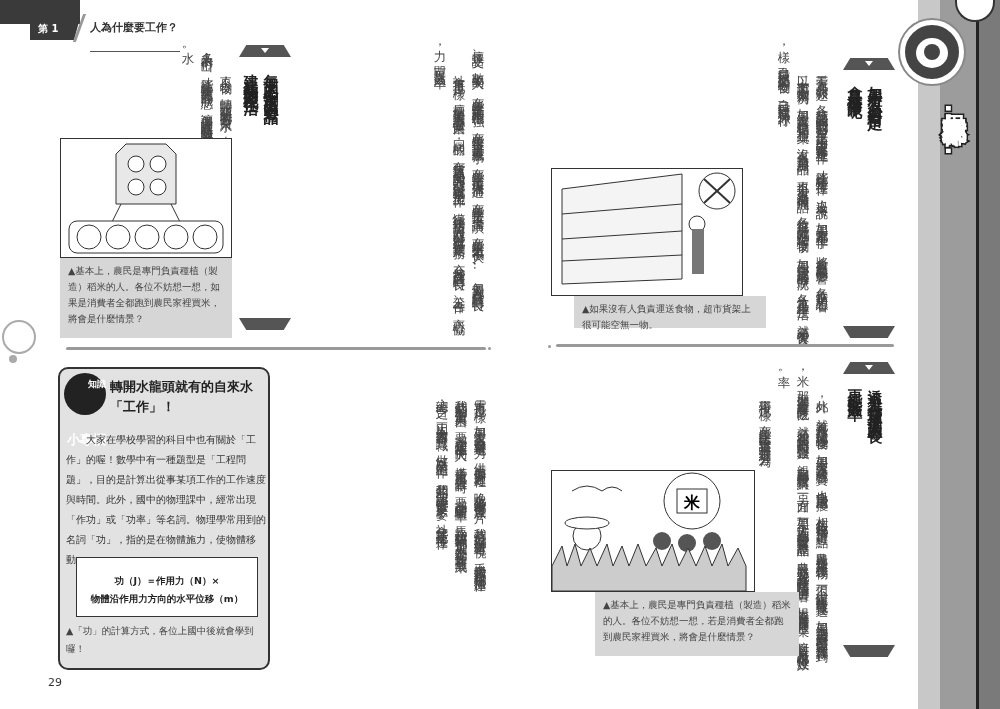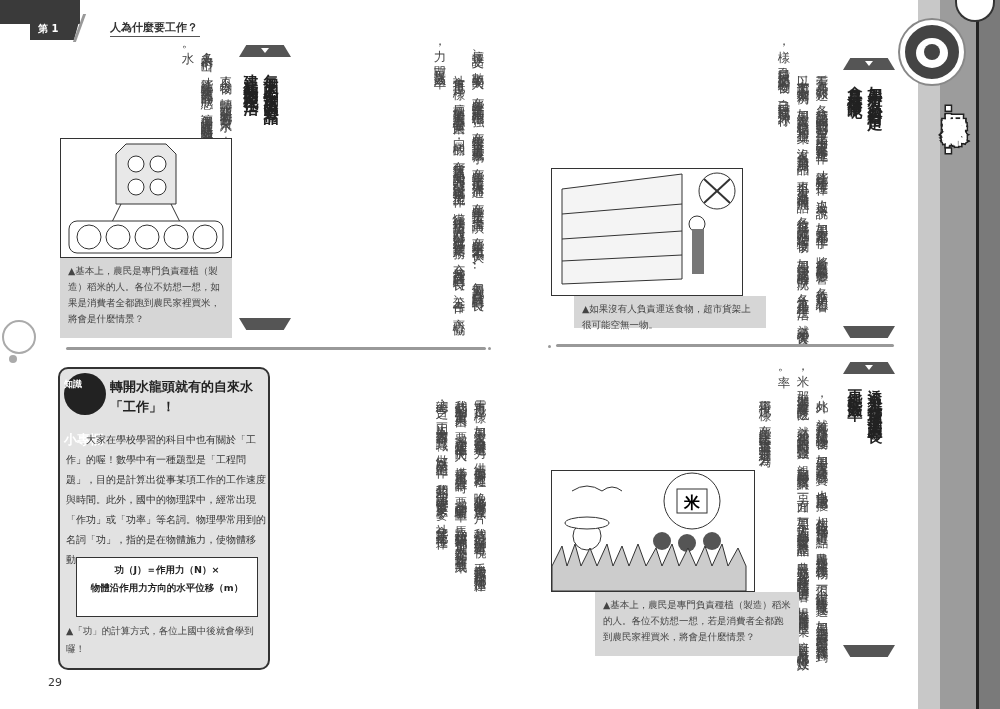--- a/index.html
+++ b/index.html
@@ -4,21 +4,21 @@
 <style>
   * { box-sizing: border-box; margin: 0; padding: 0; }
   html, body { width: 1000px; height: 709px; overflow: hidden; background: #fff; }
   body { position: relative; font-family: "DejaVu Sans", "Liberation Sans", sans-serif; color: #333; }
 
   .abs { position: absolute; }
 
   
   .hdr-dark { left: 0; top: 0; width: 80px; height: 24px; background: #3a3a3a; }
   .hdr-chap { left: 30px; top: 18px; font-size: 10px; font-weight: bold; color: #fff; background: #3a3a3a; padding: 2px 10px 2px 8px; height: 22px; line-height: 18px; clip-path: polygon(0 0, 100% 0, 88% 100%, 0 100%); width: 50px; }
-  .hdr-title { left: 90px; top: 20px; font-size: 11px; font-weight: bold; color: #333; border-bottom: 1px solid #555; padding-bottom: 1px; width: 90px; margin-left: 20px; }
+  .hdr-title { left: 90px; top: 20px; font-size: 11px; font-weight: bold; color: #333; border-bottom: 1px solid #555; padding-bottom: 16px; width: 90px; }
   .hdr-chev { left: 78px; top: 14px; width: 16px; height: 28px; border-left: 3px solid #999; transform: skewX(-20deg); }
 
   
   .vt { writing-mode: vertical-rl; font-size: 12.5px; line-height: 19px; letter-spacing: 2px; color: #444; }
   .vt p { text-indent: 2em; }
   .vt p.noind { text-indent: 0; }
   .vt-head { writing-mode: vertical-rl; font-size: 15px; font-weight: bold; line-height: 20px; letter-spacing: 3px; color: #222; }
 
   
   .tab-top { width: 52px; height: 12px; background: #555; clip-path: polygon(14% 0, 86% 0, 100% 100%, 0 100%); }
@@ -35,26 +35,26 @@
 
   
   .band1 { left: 918px; top: 0; width: 22px; height: 709px; background: #c8c8c8; }
   .band2 { left: 940px; top: 0; width: 36px; height: 709px; background: #9c9c9c; }
   .band3 { left: 976px; top: 0; width: 3px; height: 709px; background: #222; }
   .band4 { left: 979px; top: 0; width: 21px; height: 709px; background: #7a7a7a; }
   .band-title { left: 938px; top: 95px; writing-mode: vertical-rl; font-size: 25px; font-weight: bold; color: #fff; letter-spacing: 1px; line-height: 32px; -webkit-text-stroke: 3px #222; paint-order: stroke fill; }
 
   
   .kbox { left: 58px; top: 367px; width: 212px; height: 303px; background: #e2e2e2; border: 2px solid #333; border-radius: 10px; }
-  .kbadge { left: 64px; top: 373px; width: 42px; height: 42px; background: #222; border-radius: 50%; color: #fff; font-size: 9px; font-weight: bold; text-align: left; line-height: 12px; padding-top: 5px; }
+  .kbadge { left: 64px; top: 373px; width: 42px; height: 42px; background: #222; border-radius: 50%; color: #fff; font-size: 9px; font-weight: bold; text-align: right; line-height: 12px; padding-top: 5px; }
   .kbadge .big { font-size: 13px; display: block; margin-top: 44px; }
   .ktitle { left: 110px; top: 377px; font-size: 13px; font-weight: bold; line-height: 20px; color: #222; width: 160px; }
   .kbody { left: 66px; top: 430px; width: 200px; font-size: 10px; line-height: 20px; color: #333; }
   .kbody p { text-indent: 2em; }
-  .formula { left: 76px; top: 557px; width: 182px; height: 60px; background: #fff; border: 1.5px solid #333; font-size: 9.5px; font-weight: bold; text-align: center; line-height: 18px; padding-top: 3px; color: #222; }
+  .formula { left: 76px; top: 557px; width: 182px; height: 60px; background: #fff; border: 1.5px solid #333; font-size: 9.5px; font-weight: bold; text-align: center; line-height: 18px; padding-top: 14px; color: #222; }
   .kcap { left: 66px; top: 622px; width: 200px; font-size: 9.5px; line-height: 18px; color: #444; }
 
   .pagenum { left: 48px; top: 676px; font-size: 11px; color: #333; }
 
   
   .wrench { left: 900px; top: 20px; width: 64px; height: 64px; border-radius: 50%; background: #444; border: 5px solid #fff; box-shadow: 0 0 0 2px #888; }
   .wrench-inner { left: 916px; top: 38px; width: 32px; height: 30px; border-radius: 50%; background: #fff; }
   .wrench-inner2 { left: 924px; top: 44px; width: 16px; height: 16px; border-radius: 50%; background: #444; }
   .scissors { left: 955px; top: 0; width: 40px; height: 22px; border: 2px solid #333; border-top: none; border-radius: 0 0 20px 20px; background: #fff; }
   .bell { left: 2px; top: 320px; width: 34px; height: 34px; border: 2px solid #aaa; border-radius: 50%; }

